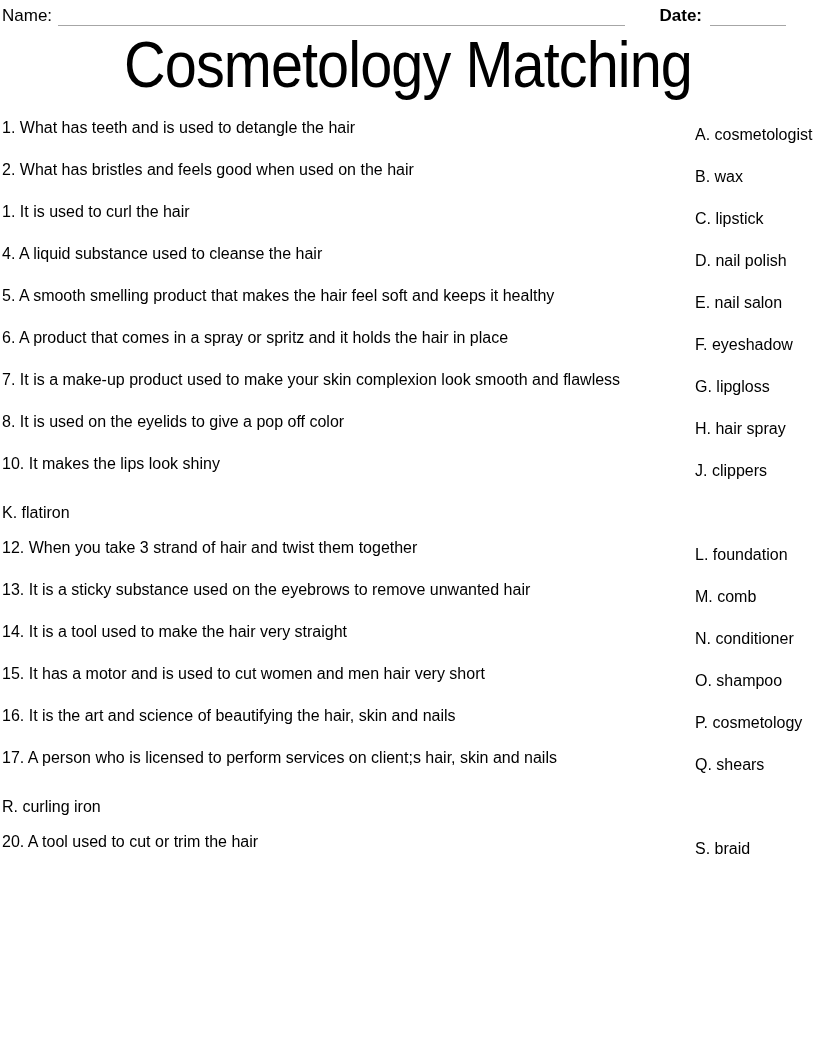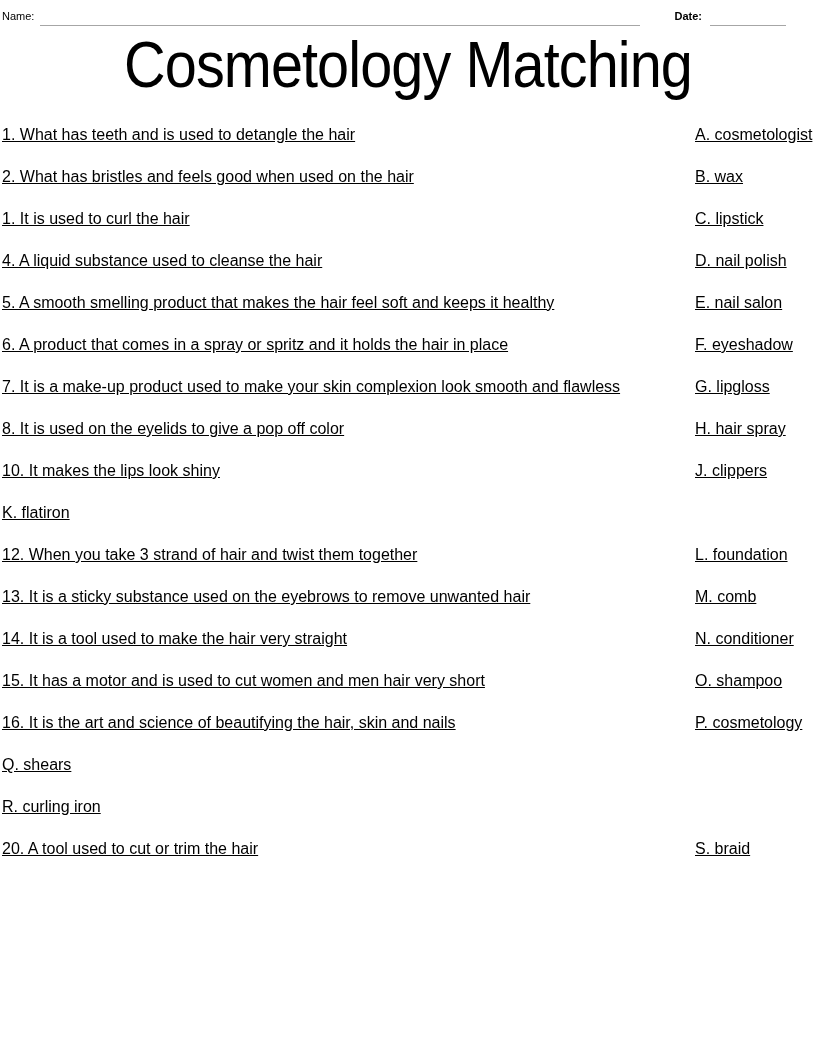--- a/index.html
+++ b/index.html
@@ -18,21 +18,21 @@
     position: relative;
   }
   
   .header-row {
     display: flex;
     align-items: flex-end;
     padding-right: 28px;
     height: 22px;
   }
   .hdr-label {
-    font-size: 11px;
+    font-size: 17px;
     line-height: 20px;
     white-space: nowrap;
   }
   .blank-line {
     border-bottom: 1px solid #a6a6a6;
     height: 18px;
   }
   .name-line { flex: 1 1 auto; margin-left: 6px; }
   .date-label { margin-left: 34px; font-weight: bold; }
   .date-line { width: 76px; margin-left: 8px; }
@@ -47,23 +47,22 @@
     transform: scaleX(0.9);
     transform-origin: 50% 50%;
     white-space: nowrap;
   }
   
   .matching-list {
     margin-top: 16px;
   }
   .match-row {
     display: flex;
-    align-items: flex-end;
+    align-items: flex-start;
     margin-bottom: 12px;
-    text-decoration: underline;
   }
   .q-text {
     flex: 1 1 auto;
     font-size: 16px;
     line-height: 23px;
     padding-right: 8px;
   }
   .a-text {
     flex: 0 0 119px;
     width: 119px;
@@ -156,20 +155,21 @@
       <span class="q-text">15. It has a motor and is used to cut women and men hair very short</span>
       <span class="a-text">O. shampoo</span>
     </div>
 
     <div class="match-row">
       <span class="q-text">16. It is the art and science of beautifying the hair, skin and nails</span>
       <span class="a-text">P. cosmetology</span>
     </div>
 
     <div class="match-row">
+      <span class="q-text">17. A person who is licensed to perform services on client;s hair, skin and nails</span>
       <span class="a-text">Q. shears</span>
     </div>
 
     <div class="match-row">
       <span class="a-text">R. curling iron</span>
     </div>
 
     <div class="match-row">
       <span class="q-text">20. A tool used to cut or trim the hair</span>
       <span class="a-text">S. braid</span>

